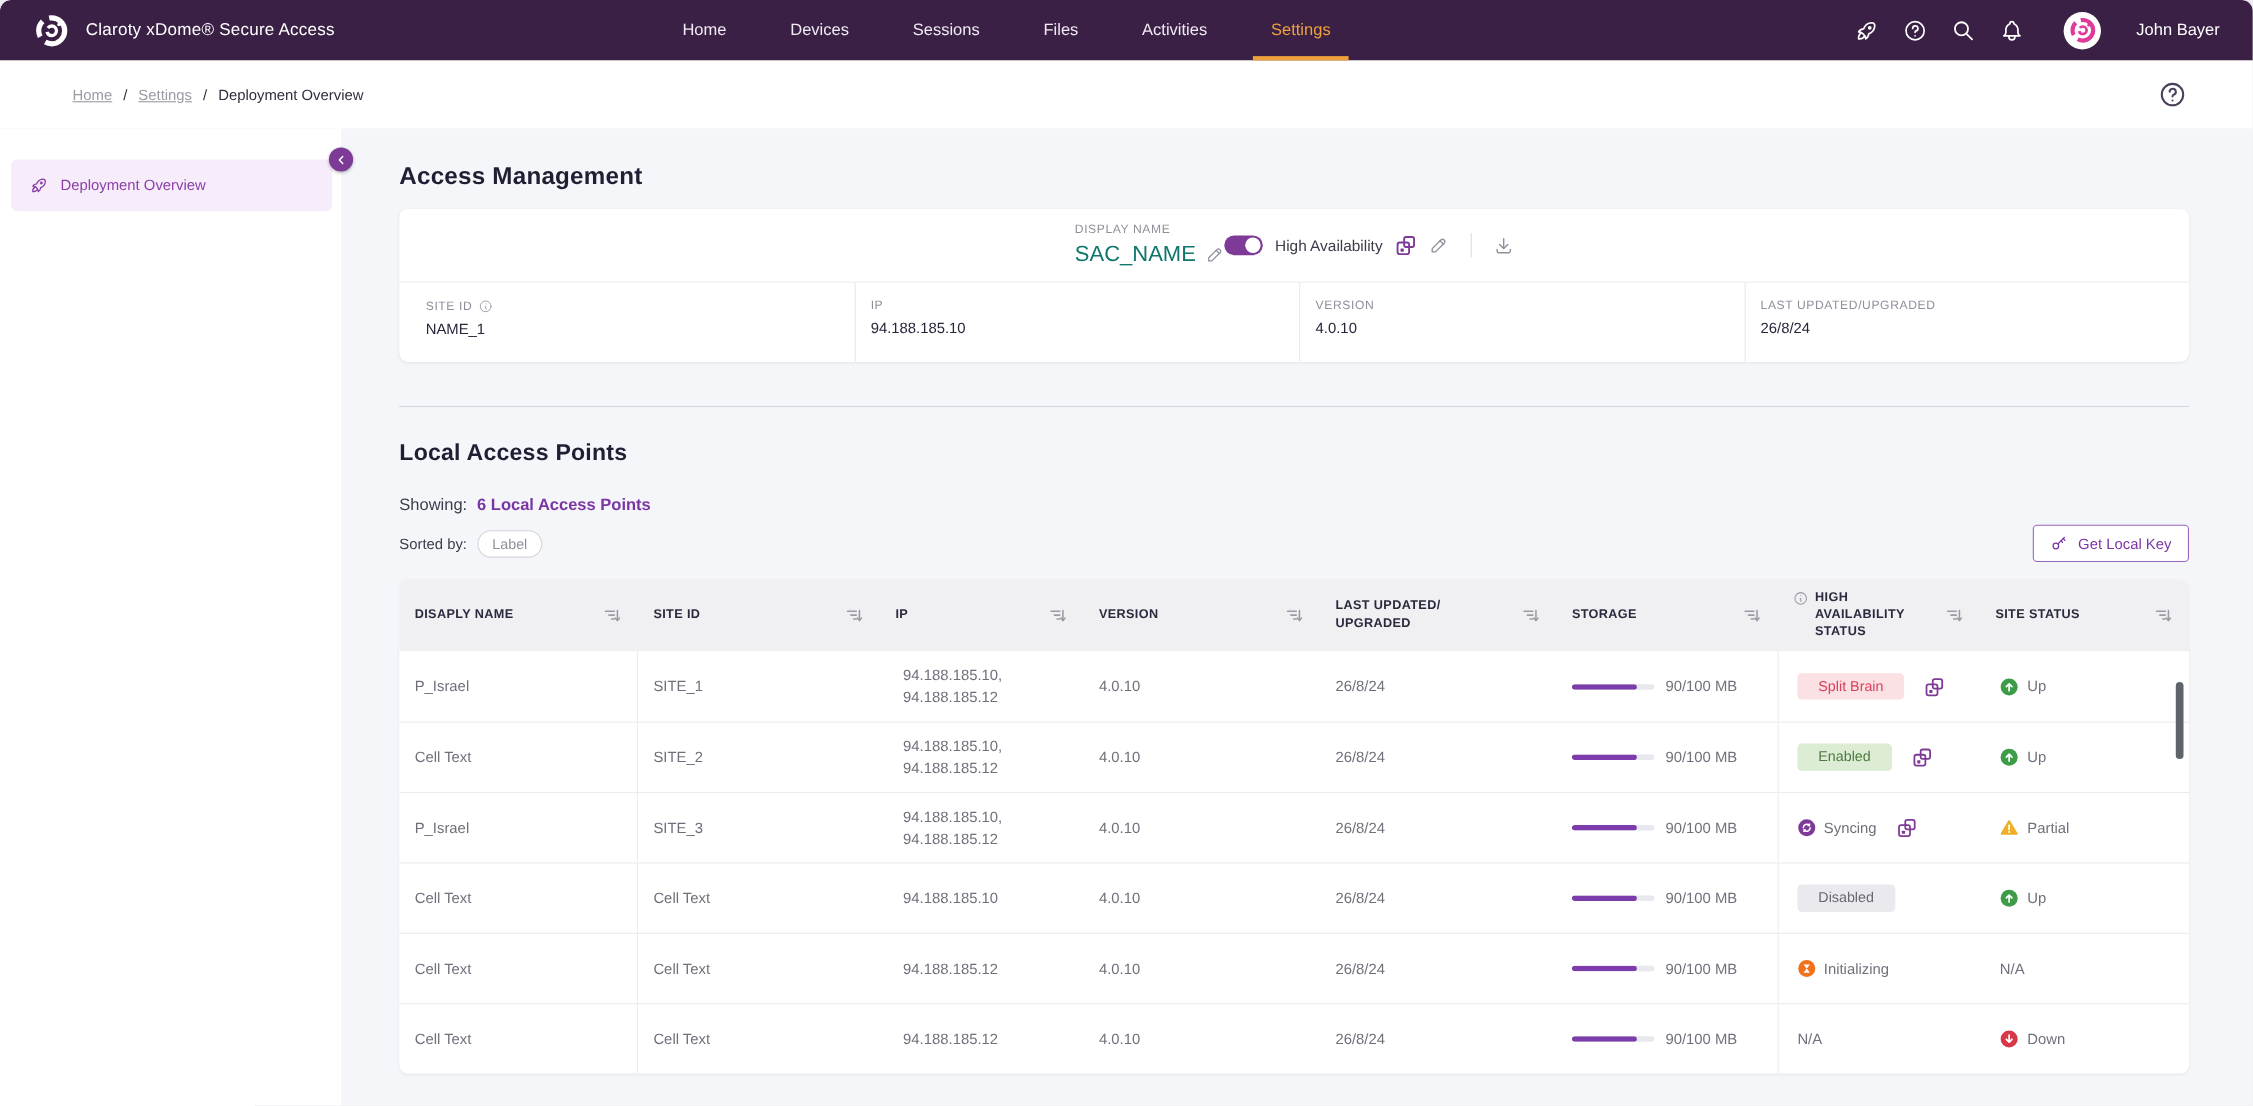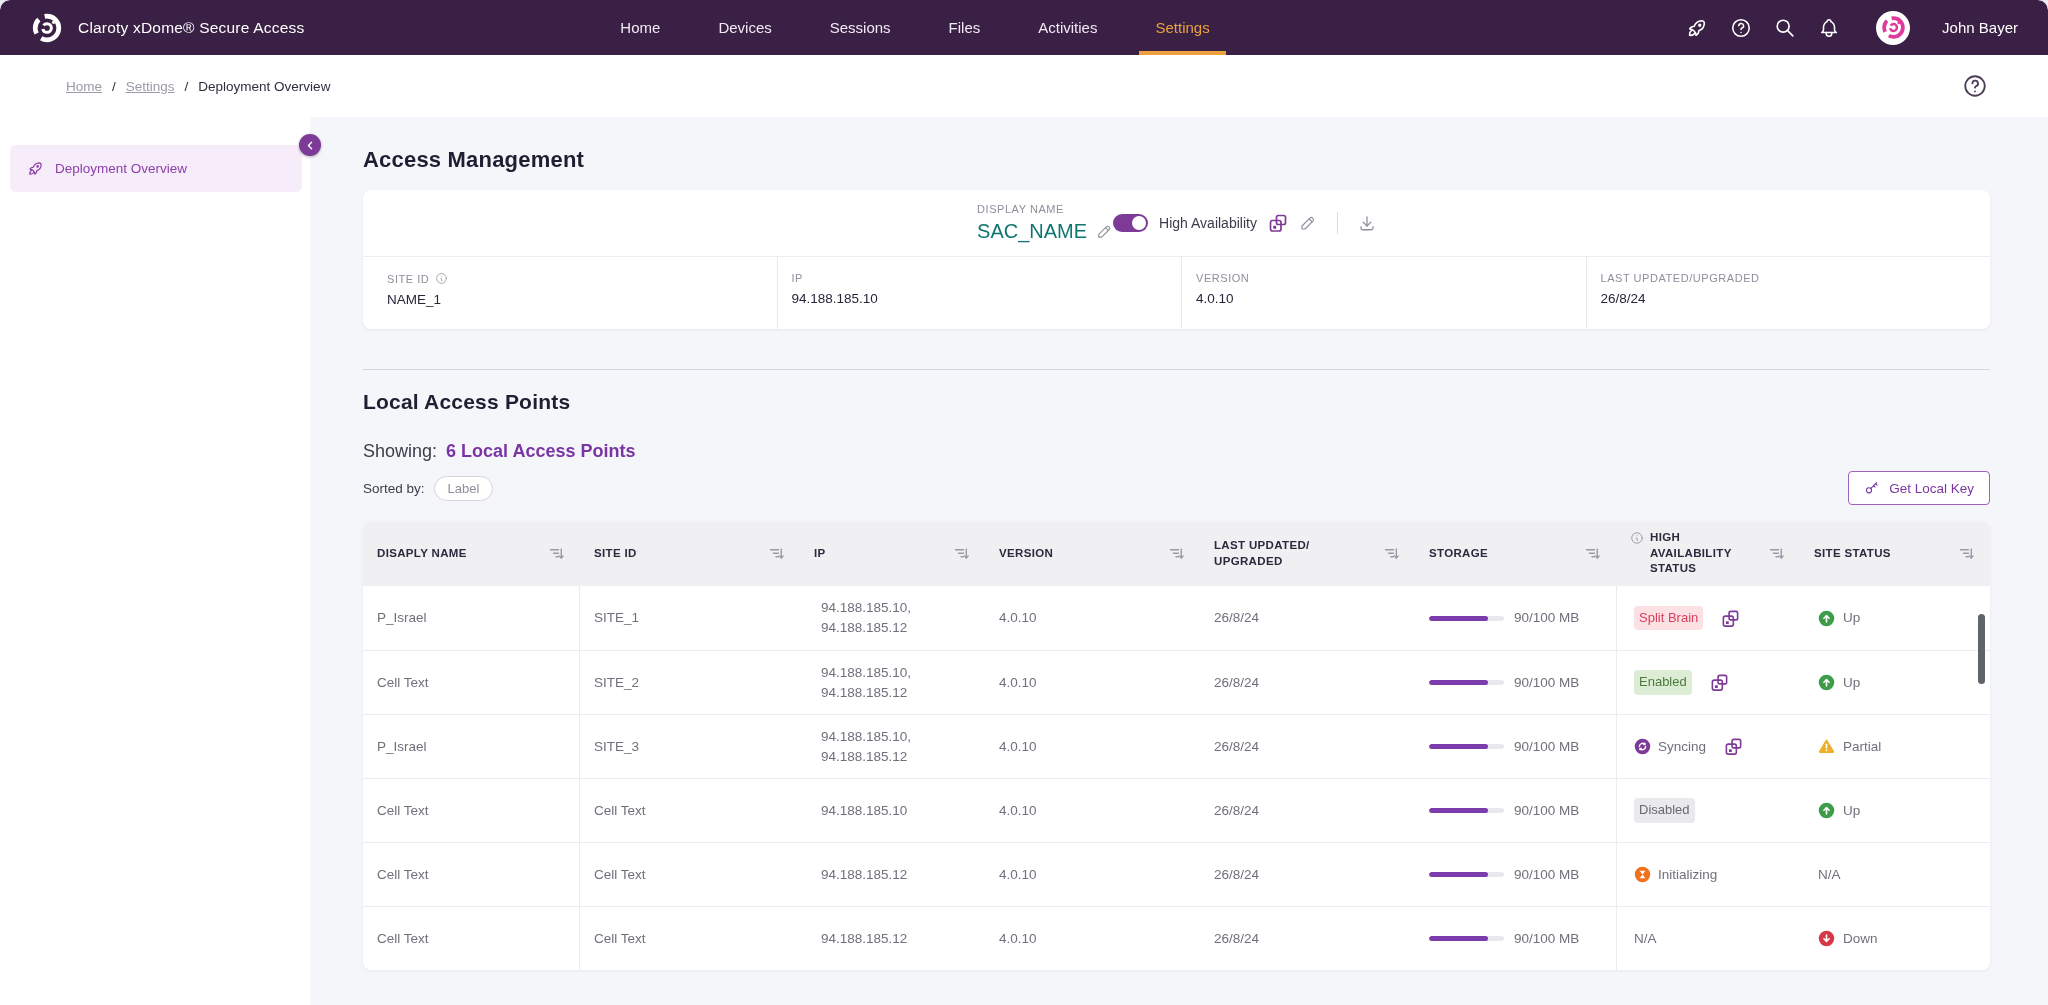--- a/index.html
+++ b/index.html
@@ -28,21 +28,21 @@
   .crumb-help{margin-left:auto;color:#4d3f58;width:26px;height:26px;cursor:pointer}
 
   
   .app-body{flex:1;display:flex;background:#f5f6fa;min-height:0}
   .sidebar{width:310px;background:#fff;position:relative;flex:0 0 auto}
   .side-item{margin:28px 8px 0 10px;height:47px;background:#f7ecfa;border-radius:6px;display:flex;align-items:center;gap:11px;padding:0 17px;color:#8b3fa8;font-size:13.5px;cursor:pointer}
   .collapse-btn{position:absolute;right:-11px;top:17px;width:22px;height:22px;border-radius:50%;background:#7d3a96;display:flex;align-items:center;justify-content:center;box-shadow:0 1px 3px rgba(0,0,0,.3);cursor:pointer;z-index:3}
 
   .content{flex:1;padding:0 58px 0 53px;min-width:0}
   h1.section-title{margin-top:30px;font-size:22px;font-weight:700;color:#1f1f33;letter-spacing:.2px}
-  h2.section-title{margin-top:20px;font-size:21px;font-weight:700;color:#1f1f33;letter-spacing:.2px}
+  h2.section-title{margin-top:30px;font-size:21px;font-weight:700;color:#1f1f33;letter-spacing:.2px}
 
   .card{margin-top:17px;background:#fff;border-radius:8px;box-shadow:0 1px 3px rgba(40,40,60,.08)}
   .card-top{display:flex;justify-content:center;align-items:center;padding:12px 24px;height:67px;border-bottom:1px solid #ececf2}
   .dn-label,.info-label{font-size:11px;color:#8f8f9c;letter-spacing:.05em}
   .dn-value{font-size:20px;font-weight:400;color:#0f766e;display:flex;align-items:center;gap:9px;margin-top:5px}
   .icon-btn{color:#8f8f9c;display:inline-flex;cursor:pointer}
   .purple{color:#7d3a96}
   .ha-controls{display:flex;align-items:center;gap:11px}
   .toggle{width:35px;height:18px;border-radius:9px;background:#7d3a96;position:relative;cursor:pointer}
   .toggle::after{content:"";position:absolute;right:2px;top:2px;width:14px;height:14px;border-radius:50%;background:#fff}
@@ -50,21 +50,21 @@
   .vdiv{width:1px;height:22px;background:#dcdce2;margin:0 9px}
 
   .card-info{display:flex;height:72px}
   .info-col{flex:1;padding:15px 0 0 14px;border-left:1px solid #e8e8ee}
   .info-col:first-child{border-left:none;padding-left:24px}
   .info-label{display:flex;align-items:center;gap:6px}
   .info-value{font-size:13.5px;color:#26263a;margin-top:7px}
 
   hr.section-divider{border:none;border-top:1px solid #d6d6de;margin:40px 0 0}
 
-  .showing-row{margin-top:27px;display:flex;align-items:center;gap:9px;font-size:18px;color:#3c3c4a}
+  .showing-row{margin-top:27px;display:flex;align-items:center;gap:9px;font-size:15px;color:#3c3c4a}
   .showing-link{color:#7a35a3;font-weight:700;cursor:pointer}
   .controls-row{display:flex;justify-content:space-between;align-items:center;margin-top:9px}
   .sorted{display:flex;align-items:center;gap:9px;font-size:13.5px;color:#3c3c4a}
   .chip{border:1px solid #d4d4dc;border-radius:14px;padding:4px 13px;color:#8f8f9c;font-size:13px;background:#fff;cursor:pointer}
   .btn-key{display:flex;align-items:center;gap:9px;border:1px solid #9d64bd;color:#7a35a3;background:#fff;border-radius:4px;padding:8px 15px;font-size:13.5px;cursor:pointer}
 
   
   .table-card{margin-top:16px;background:#fff;border-radius:8px;position:relative;overflow:hidden;box-shadow:0 1px 3px rgba(40,40,60,.06)}
   .tgrid{display:grid;grid-template-columns:217px 220px 185px 215px 215px 201px 184px 190px}
   .thead{background:#f0f0f3;min-height:65px;align-items:center}
@@ -74,21 +74,21 @@
   .trow{min-height:64px;align-items:center;border-top:1px solid #ececf0}
   .trow:first-of-type{border-top:none}
   .td{padding:0 14px;font-size:13.5px;color:#70707c;line-height:1.45}
   .td.c1{align-self:stretch;display:flex;align-items:center;border-right:1px solid #ececf0}
   .td.c3{padding-left:21px}
   .td.c6{display:flex;align-items:center;gap:10px}
   .td.c7{align-self:stretch;display:flex;align-items:center;gap:7px;border-left:1px solid #ececf0;padding-left:17px}
   .td.c8{display:flex;align-items:center;gap:8px;padding-left:18px}
   .bar{width:75px;height:5px;border-radius:3px;background:#e8e8ee;overflow:hidden;flex:0 0 auto}
   .bar i{display:block;height:100%;width:78%;border-radius:3px;background:#7d3cab}
-  .badge{border-radius:4px;padding:3px 5px;font-size:13px;white-space:nowrap}
+  .badge{border-radius:4px;padding:3px 19px;font-size:13px;white-space:nowrap}
   .badge-red{background:#fbe0e4;color:#d9405e}
   .badge-green{background:#dcecd5;color:#4c7a3d}
   .badge-grey{background:#e9e9ee;color:#68686f}
   .st-ic{display:inline-flex;flex:0 0 auto}
   .scroll-thumb{position:absolute;right:5px;top:93px;width:7px;height:70px;border-radius:4px;background:#5f646b;cursor:pointer}
 </style>
 </head>
 <body>
 
 <svg width="0" height="0" style="position:absolute">

